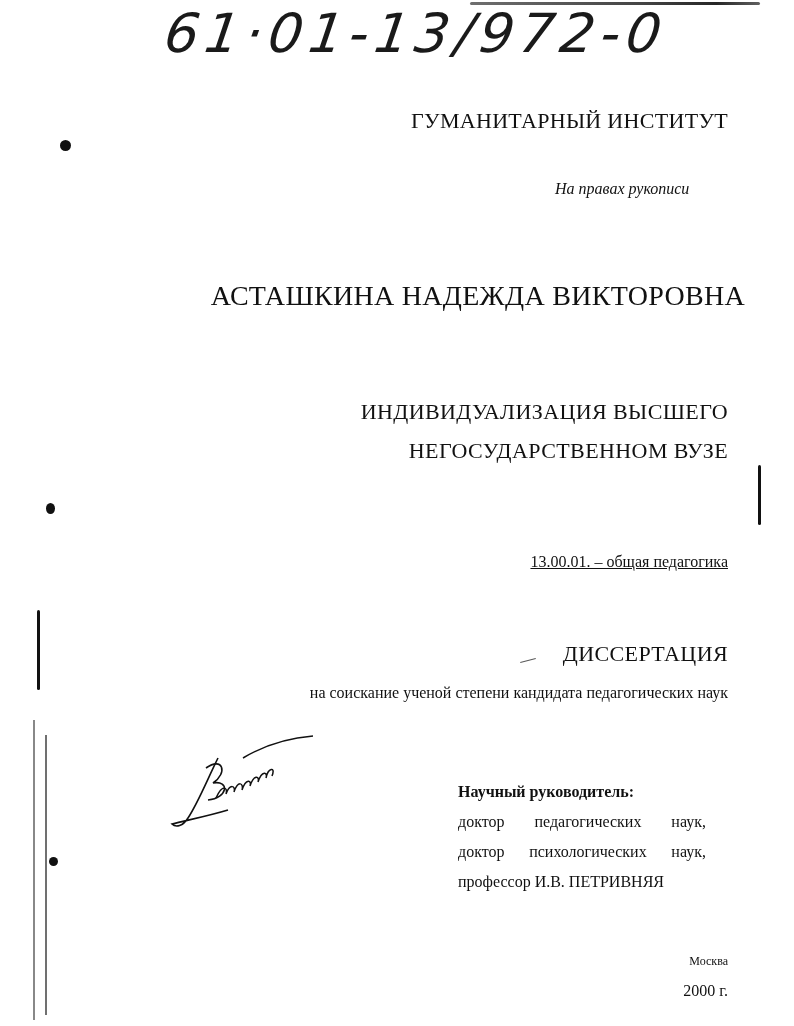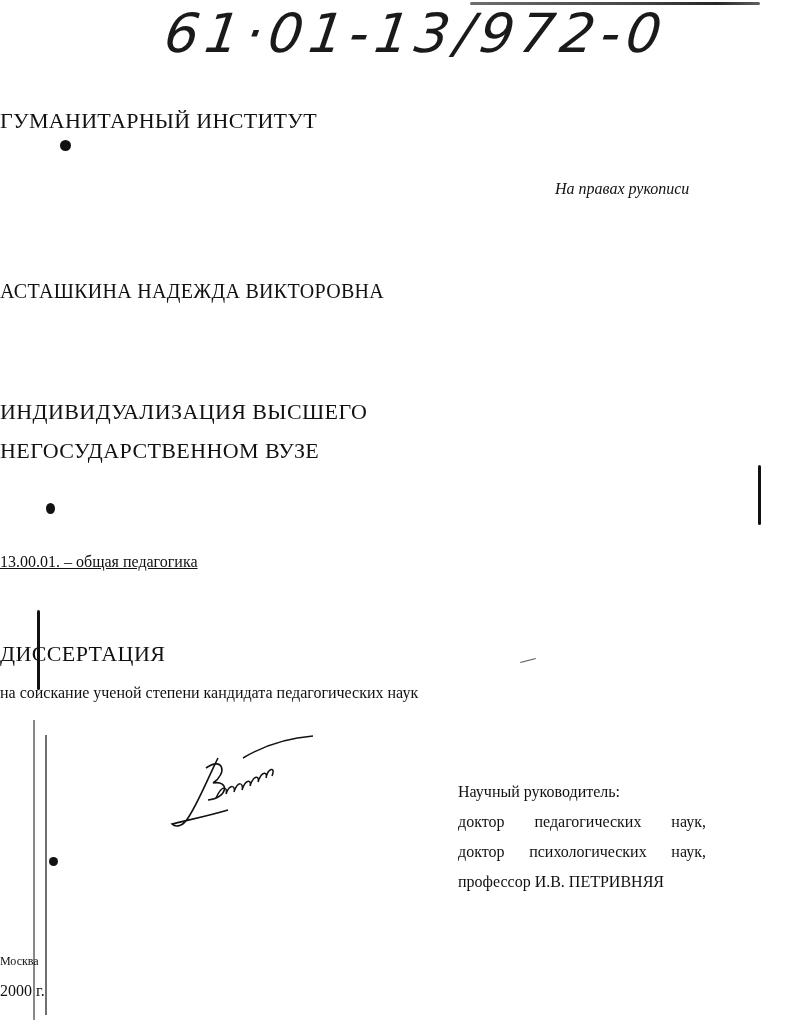--- a/index.html
+++ b/index.html
@@ -15,21 +15,21 @@
       font-family: "Liberation Serif", "DejaVu Serif", serif;
       color: #111111;
     }
     .page {
       position: absolute;
       left: 0; top: 0;
       width: 794px; height: 1026px;
       background: #ffffff;
     }
     .abs { position: absolute; white-space: nowrap; }
-    .center { left: 0; width: 728px; text-align: left; }
+    .center { left: 0; width: 728px; text-align: right; }
 
     
     .archive-number {
       left: 165px; top: 2px;
       font-family: "DejaVu Sans", sans-serif;
       font-style: italic;
       font-size: 54px;
       font-weight: 300;
       letter-spacing: 6px;
       color: #1a1a1a;
@@ -49,22 +49,23 @@
       font-size: 22px;
       letter-spacing: 0.3px;
     }
     .manuscript-note {
       left: 555px; top: 180px;
       font-size: 16px;
       font-style: italic;
     }
     .author {
       top: 280px;
-      font-size: 20px;
+      font-size: 28px;
       letter-spacing: 0.3px;
+      margin-left: 17px;
     }
     .title {
       top: 392px;
       font-size: 22px;
       font-weight: normal;
       line-height: 39px;
       letter-spacing: 0.4px;
       white-space: normal;
     }
     .title div { white-space: nowrap; }
@@ -81,21 +82,21 @@
     .degree-line {
       top: 684px;
       font-size: 16px;
     }
     .supervisor {
       left: 458px; top: 777px;
       width: 250px;
       font-size: 16px;
       line-height: 30px;
     }
-    .supervisor .heading { font-weight: normal; }
+    .supervisor .heading { font-weight: bold; }
     .supervisor .justify {
       display: flex;
       justify-content: space-between;
       width: 248px;
     }
     .city {
       top: 954px;
       font-size: 12px;
     }
     .year {

